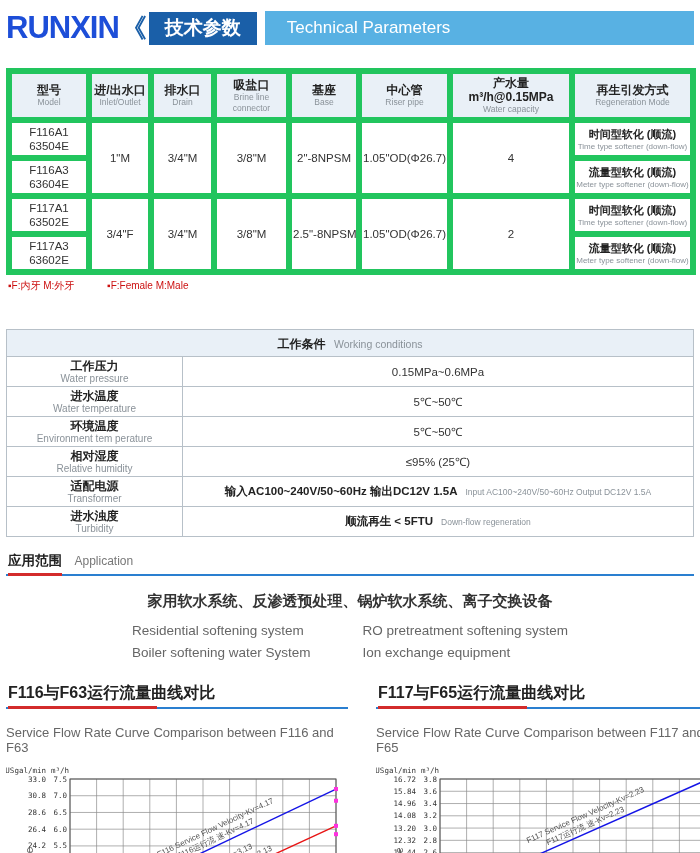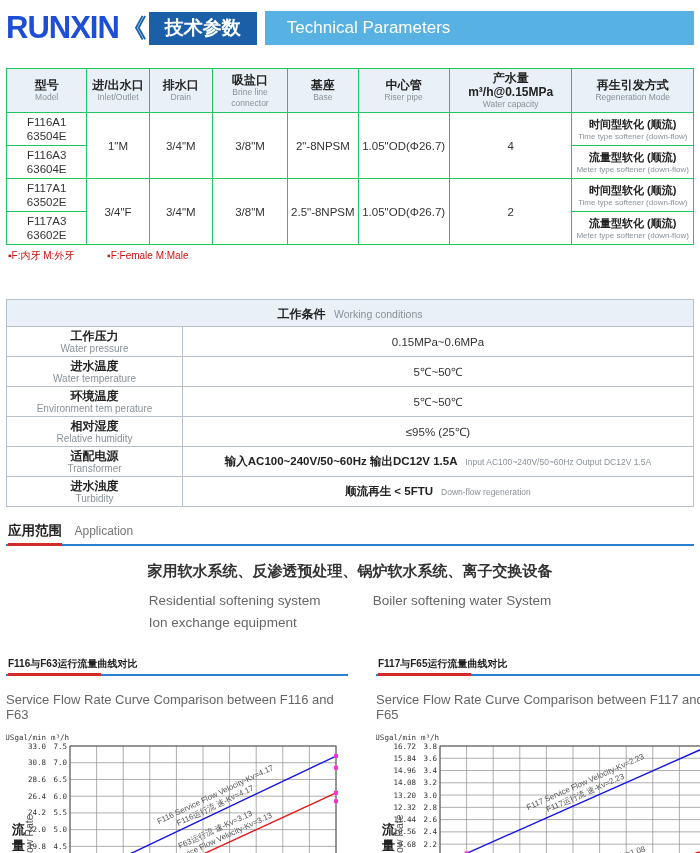--- a/index.html
+++ b/index.html
@@ -10,21 +10,21 @@
   .logo-text{font-size:31px;font-weight:900;color:#1d4ed8;letter-spacing:-1px;
              font-family:"Liberation Sans",sans-serif;}
   .logo-mark{font-size:26px;font-weight:900;color:#1a5fa8;margin:0 2px 0 2px;}
   .badge{background:#1a5fa8;color:#fff;font-size:19px;font-weight:bold;
          padding:5px 16px 6px 16px;line-height:22px;}
   .banner{flex:1;background:#58b1e3;color:#fff;font-size:17px;margin-left:8px;
           padding:7px 0 7px 22px;line-height:20px;}
   
   table{border-collapse:collapse;table-layout:fixed;}
   .spec-table{width:688px;margin:20px 6px 0 6px;}
-  .spec-table th,.spec-table td{border:1px solid #22c55e;text-align:center;
+  .spec-table th,.spec-table td{border:6px solid #22c55e;text-align:center;
       vertical-align:middle;padding:2px 1px;}
   .spec-table thead th{background:#e9f0f7;}
   .zh{font-size:12px;font-weight:bold;color:#222;line-height:14px;}
   .en{font-size:8.5px;font-weight:normal;color:#8a9299;line-height:11px;}
   .model-line{font-size:11.5px;color:#333;line-height:14px;}
   .val-cell{font-size:11.5px;color:#333;}
   .regen-cell .zh{font-size:11px;}
   .regen-cell .en{font-size:8px;text-align:center;}
   .footnote{margin:4px 6px 0 8px;font-size:10px;color:#cc1111;}
   .footnote span{margin-right:30px;}
@@ -48,21 +48,21 @@
                    height:3px;background:#d32b2b;}
   .sec-title .t-en{font-size:12px;color:#777;margin-left:8px;}
   .app-zh{font-size:15px;font-weight:600;color:#333;text-align:center;margin-top:16px;}
   .app-grid{display:grid;grid-template-columns:auto auto;column-gap:52px;row-gap:2px;
             justify-content:center;margin-top:10px;}
   .app-item{font-size:13.5px;color:#666;line-height:20px;}
   
   .charts{display:flex;gap:28px;margin:20px 6px 0 6px;}
   .chart-block{width:342px;}
   .chart-title{position:relative;border-bottom:2px solid #2a7fd0;padding:0 0 3px 2px;}
-  .chart-title .t-zh{font-size:10px;font-weight:bold;color:#222;position:relative;
+  .chart-title .t-zh{font-size:16px;font-weight:bold;color:#222;position:relative;
                      display:inline-block;}
   .chart-title .t-zh::after{content:"";position:absolute;left:0;width:72%;bottom:-5px;
                      height:3px;background:#d32b2b;}
   .chart-sub{font-size:13px;color:#666;margin-top:16px;}
   svg.flowchart{display:block;margin-top:10px;}
   .tick{font-family:"DejaVu Sans Mono",monospace;font-size:7.5px;fill:#333;}
   .axis-zh{font-family:"Liberation Sans",sans-serif;font-size:13px;font-weight:bold;fill:#222;}
   .axis-en{font-family:"Liberation Sans",sans-serif;font-size:10.5px;fill:#555;}
   .series-label{font-family:"Liberation Sans",sans-serif;font-size:8px;fill:#555;}
 </style>
@@ -245,20 +245,21 @@
   </table>
 
   <div class="sec">
     <div class="sec-title">
       <span class="t-zh">应用范围</span>
       <span class="t-en">Application</span>
     </div>
     <div class="app-zh">家用软水系统、反渗透预处理、锅炉软水系统、离子交换设备</div>
     <div class="app-grid">
         <div class="app-item">Residential softening system</div>
+        <div class="app-item">RO pretreatment softening system</div>
         <div class="app-item">Boiler softening water System</div>
         <div class="app-item">Ion exchange equipment</div>
       </div>
   </div>
 
   <div class="charts">
     <div class="chart-block">
       <div class="chart-title">
         <span class="t-zh">F116与F63运行流量曲线对比</span>
       </div>

